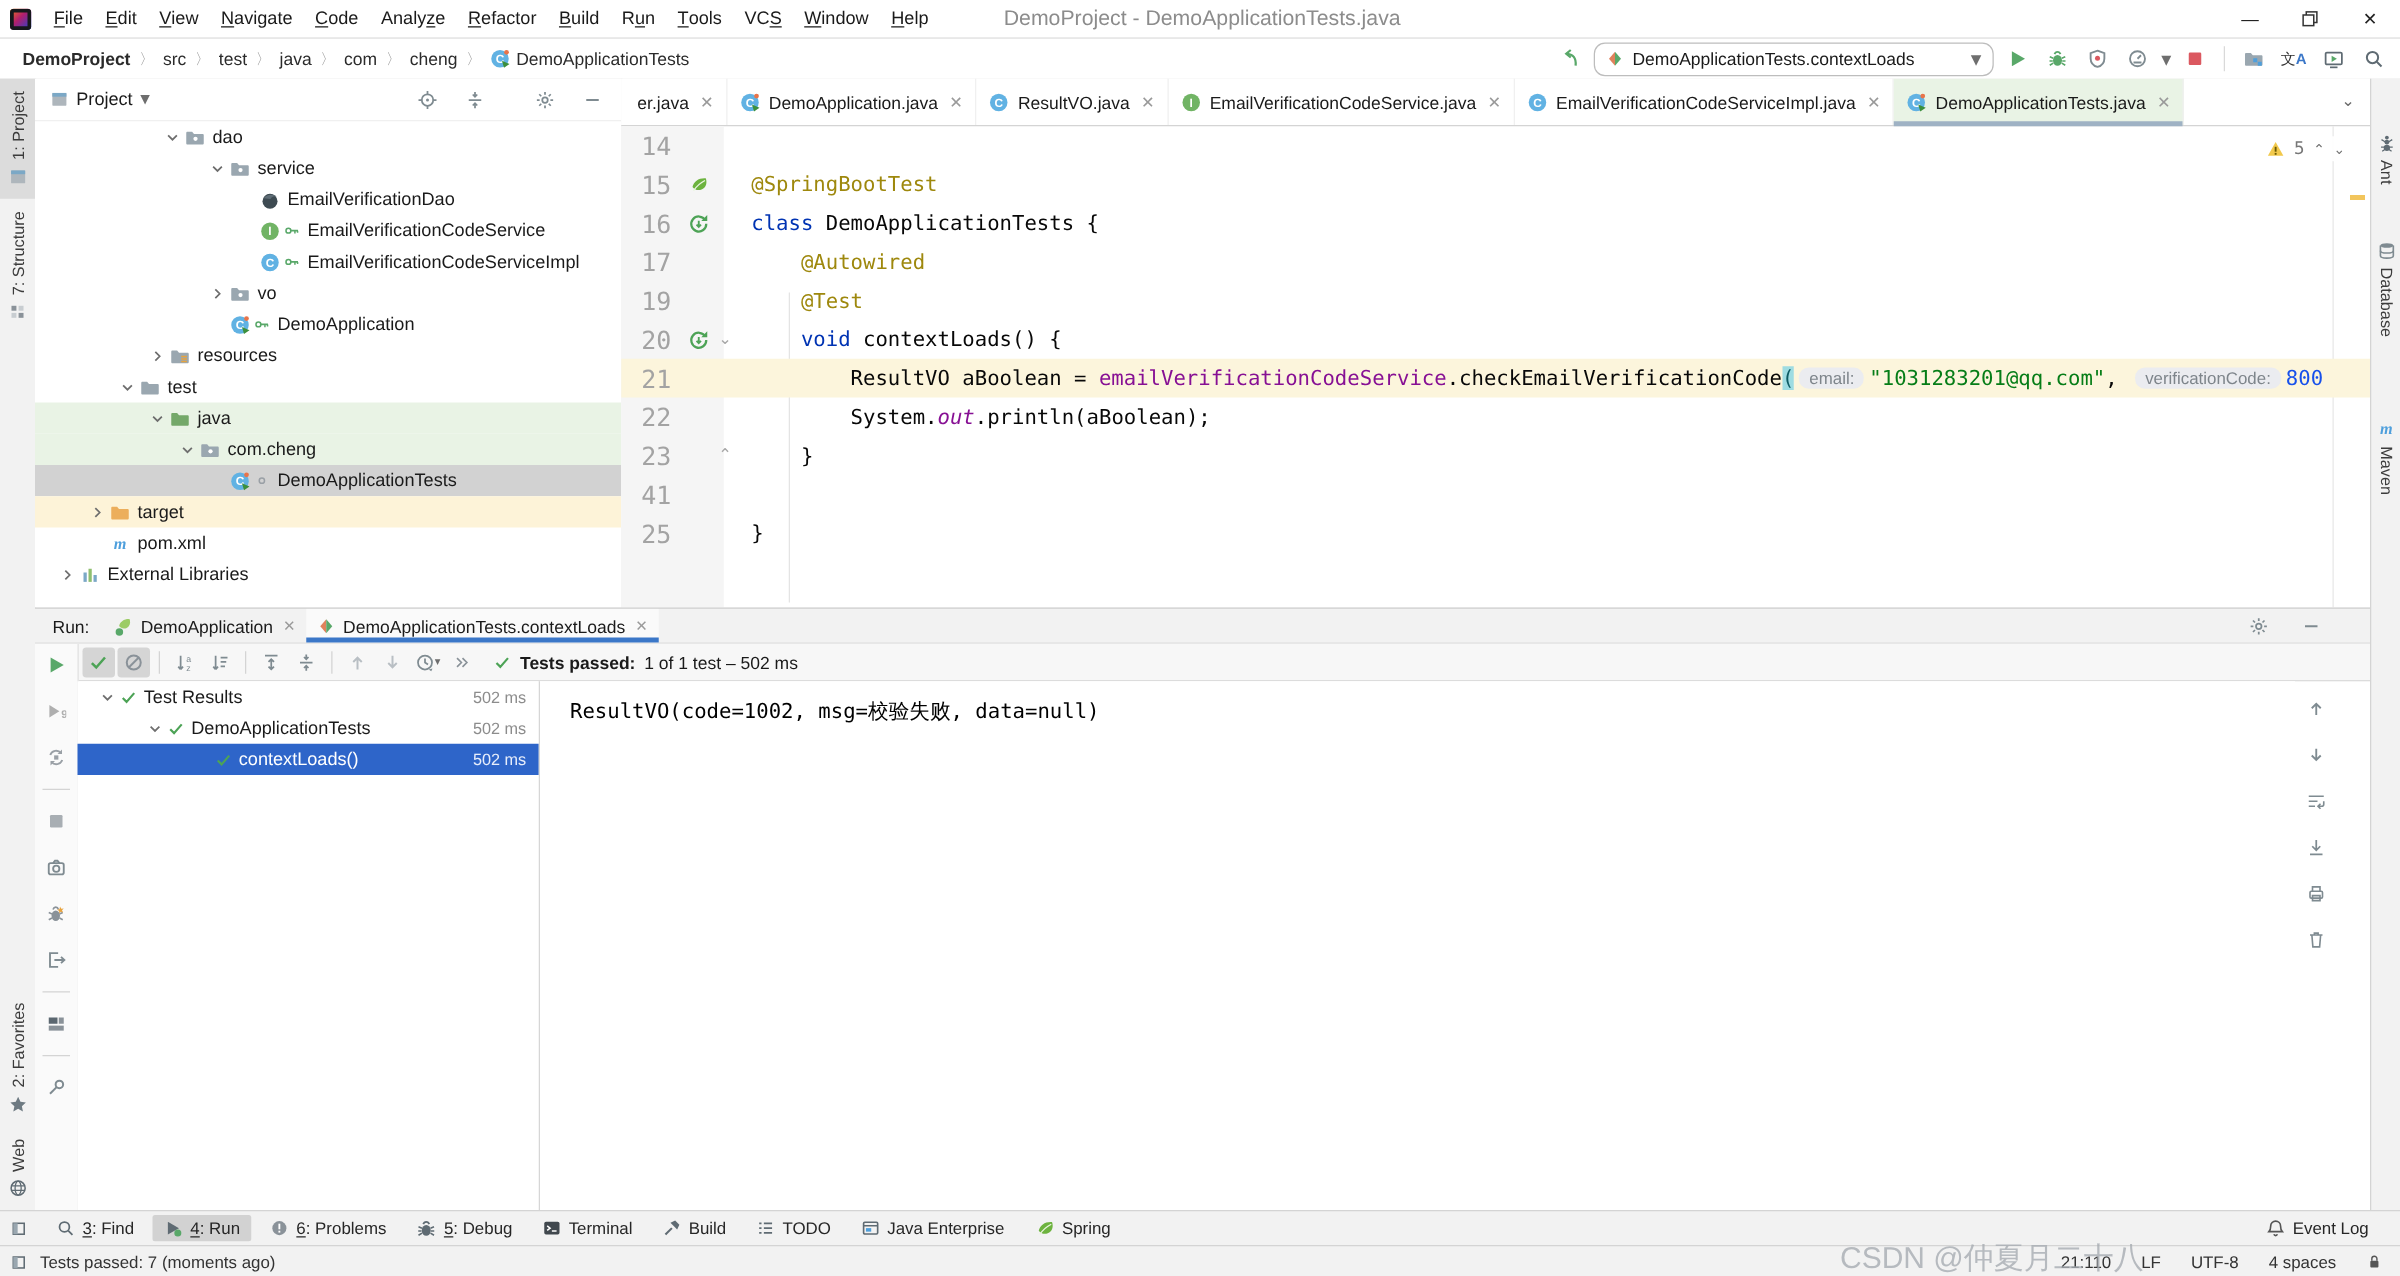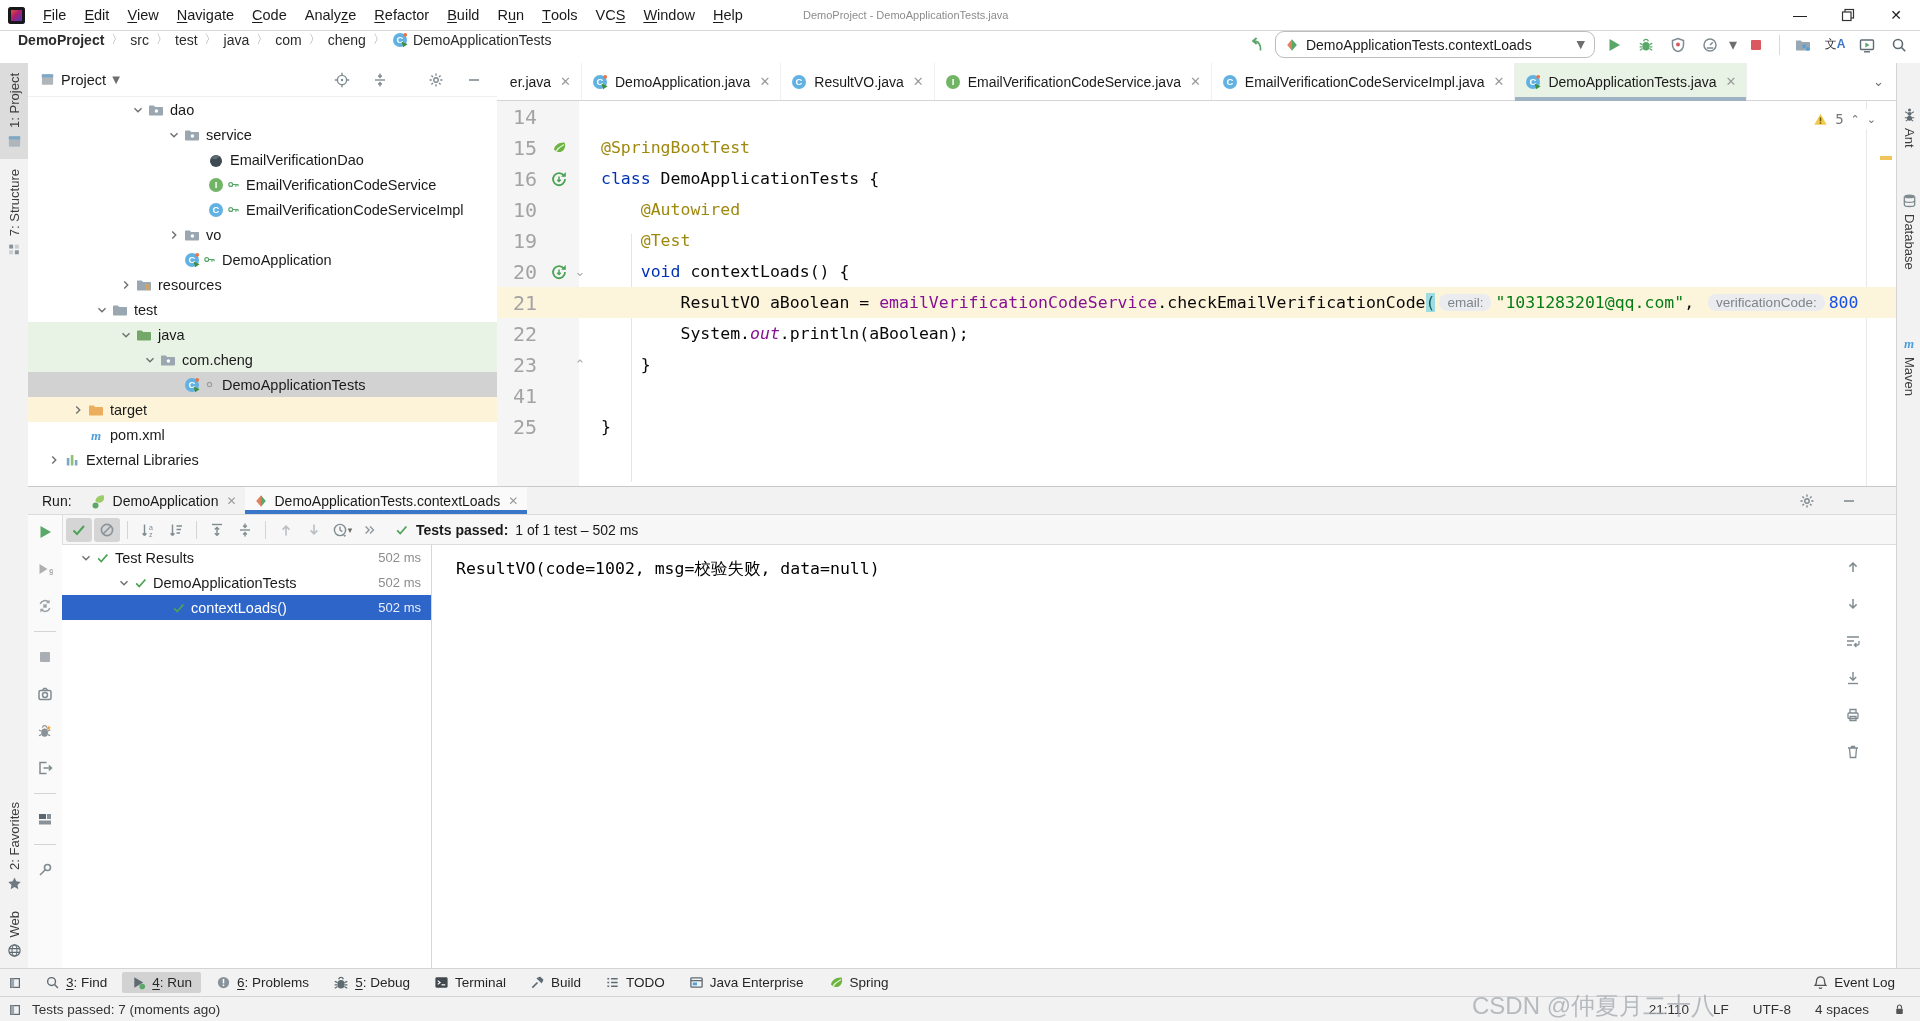--- a/index.html
+++ b/index.html
@@ -9,26 +9,26 @@
   .flex{display:flex;align-items:center;}
   .icon{display:inline-flex;align-items:center;justify-content:center;flex:0 0 auto;}
   .glyph{font-family:"DejaVu Sans",sans-serif;color:#6e6e6e;}
   u{text-decoration:underline;text-underline-offset:2px;}
 
   
   #titlebar{left:0;top:0;width:1920px;height:30px;background:#fff;border-bottom:1px solid #d7d7d7;display:flex;align-items:center;}
   #app-logo{width:17px;height:17px;border-radius:3px;margin:0 9px 0 8px;
             background:linear-gradient(135deg,#f97a12 0%,#b01e6e 45%,#1c46d8 100%);box-shadow:inset 0 0 0 3px #16181c;}
   .menu-item{padding:0 9px;font-size:14.5px;color:#1a1a1a;height:30px;display:flex;align-items:center;cursor:default;}
-  #window-title{position:absolute;left:803px;top:0;height:30px;line-height:30px;font-size:11px;color:#8c8c8c;}
+  #window-title{position:absolute;left:803px;top:0;height:30px;line-height:30px;font-size:17px;color:#8c8c8c;}
   #win-controls{margin-left:auto;display:flex;height:30px;}
   .win-btn{width:48px;height:30px;display:flex;align-items:center;justify-content:center;color:#222;font-size:14px;}
 
   
-  #toolbar2{left:0;top:31px;width:1920px;height:32px;background:#fff;border-bottom:1px solid #d7d7d7;display:flex;align-items:flex-start;}
+  #toolbar2{left:0;top:31px;width:1920px;height:32px;background:#fff;border-bottom:1px solid #d7d7d7;display:flex;align-items:center;}
   #breadcrumbs{display:flex;align-items:center;margin-left:14px;font-size:14px;color:#2b2b2b;gap:2px;}
   .crumb{padding:0 4px;display:flex;align-items:center;gap:5px;}
   .crumb-sep{color:#9a9a9a;font-size:12px;padding:0 1px;}
   #toolbar-right{margin-left:auto;display:flex;align-items:center;gap:6px;margin-right:8px;}
   .tb-btn{width:26px;height:24px;display:flex;align-items:center;justify-content:center;border-radius:3px;}
   #run-config{height:25px;border:1px solid #bdbdbd;border-radius:9px;background:#fff;display:flex;align-items:center;gap:7px;padding:0 9px;font-size:14px;color:#1a1a1a;min-width:300px;}
   #run-config .caret{margin-left:auto;color:#6e6e6e;font-size:11px;}
   .tb-sep{width:1px;height:20px;background:#d9d9d9;margin:0 4px;}
 
   
@@ -647,21 +647,21 @@
           <div class="code-row"><span class="lnum">14</span><span class="gslot"></span><span class="fslot"></span><span class="code-text"></span></div>
           <div class="code-row"><span class="lnum">15</span><span class="gslot"><span class="icon"><svg width="16" height="16" viewBox="0 0 16 16" style="display:block">
                   <path d="M13.6 2.6C8.2 2.2 3.9 5 3 9.6c2 3 6.6 3.4 9.4.6 2.2-2.2 2-5.6 1.2-7.6z" fill="#6db33f"></path>
                   <path d="M3.8 12.6C6.2 9 9.4 6.2 13 4.4" stroke="#eaf5e0" stroke-width="1.1" fill="none"></path>
                 </svg></span></span><span class="fslot"></span><span class="code-text"><span class="ann">@SpringBootTest</span></span></div>
           <div class="code-row"><span class="lnum">16</span><span class="gslot"><span class="icon"><svg width="16" height="16" viewBox="0 0 16 16" style="display:block">
                   <path d="M13.2 5.2A6 6 0 1 0 14 8" fill="none" stroke="#4da356" stroke-width="1.8"></path>
                   <path d="M14.8 1v4.8H10z" fill="#4da356"></path>
                   <path d="M8 5.5v5M6.2 8.7L8 10.5l1.8-1.8" stroke="#4da356" stroke-width="1.5" fill="none"></path>
                 </svg></span></span><span class="fslot"></span><span class="code-text"><span class="kw">class </span><span class="pl">DemoApplicationTests {</span></span></div>
-          <div class="code-row"><span class="lnum">10</span><span class="gslot"></span><span class="fslot"></span><span class="code-text"><span class="pl">    </span><span class="ann">@Autowired</span></span></div>
+          <div class="code-row"><span class="lnum">17</span><span class="gslot"></span><span class="fslot"></span><span class="code-text"><span class="pl">    </span><span class="ann">@Autowired</span></span></div>
           <div class="code-row"><span class="lnum">19</span><span class="gslot"></span><span class="fslot"></span><span class="code-text"><span class="pl">    </span><span class="ann">@Test</span></span></div>
           <div class="code-row"><span class="lnum">20</span><span class="gslot"><span class="icon"><svg width="16" height="16" viewBox="0 0 16 16" style="display:block">
                   <path d="M13.2 5.2A6 6 0 1 0 14 8" fill="none" stroke="#4da356" stroke-width="1.8"></path>
                   <path d="M14.8 1v4.8H10z" fill="#4da356"></path>
                   <path d="M8 5.5v5M6.2 8.7L8 10.5l1.8-1.8" stroke="#4da356" stroke-width="1.5" fill="none"></path>
                 </svg></span></span><span class="fslot">⌄</span><span class="code-text"><span class="pl">    </span><span class="kw">void </span><span class="pl">contextLoads() {</span></span></div>
           <div class="code-row hl"><span class="lnum">21</span><span class="gslot"></span><span class="fslot"></span><span class="code-text"><span class="pl">        ResultVO aBoolean = </span><span class="fld">emailVerificationCodeService</span><span class="pl">.checkEmailVerificationCode</span><span class="par">(</span><span class="chip">email:</span><span class="str">"1031283201@qq.com"</span><span class="pl">, </span><span class="chip">verificationCode:</span><span class="num">800</span></span></div>
           <div class="code-row"><span class="lnum">22</span><span class="gslot"></span><span class="fslot"></span><span class="code-text"><span class="pl">        System.</span><span class="fldi">out</span><span class="pl">.println(aBoolean);</span></span></div>
           <div class="code-row"><span class="lnum">23</span><span class="gslot"></span><span class="fslot">⌃</span><span class="code-text"><span class="pl">    }</span></span></div>
           <div class="code-row"><span class="lnum">41</span><span class="gslot"></span><span class="fslot"></span><span class="code-text"></span></div>

